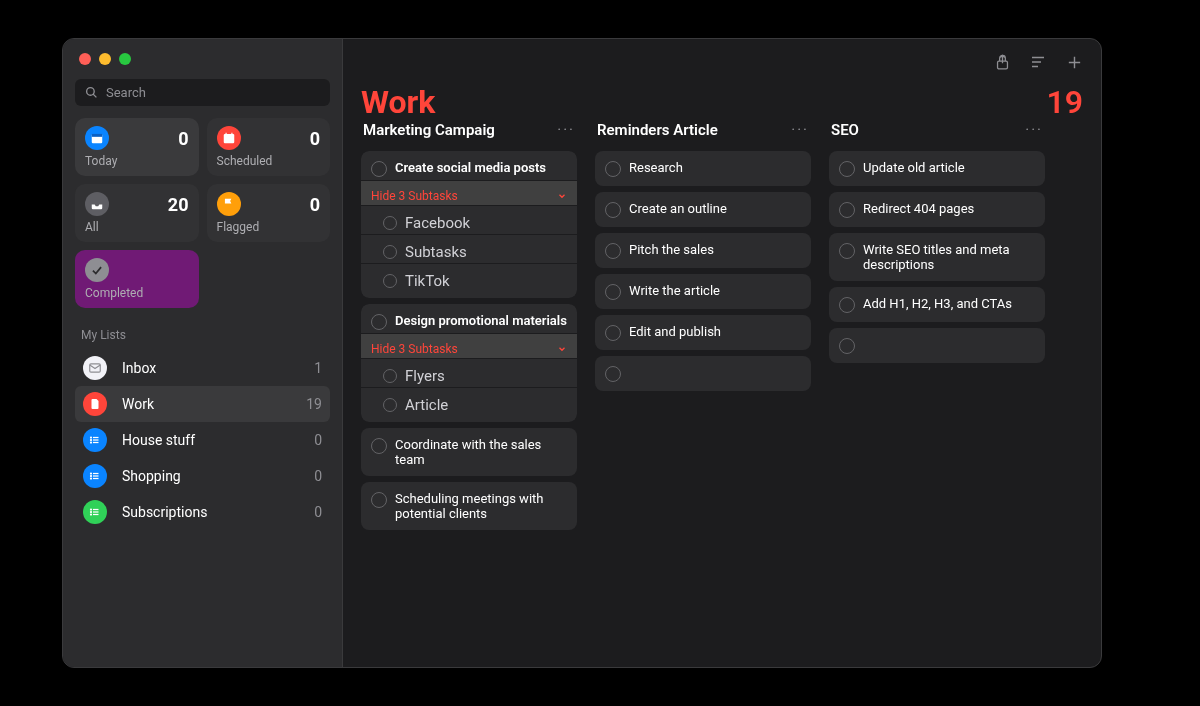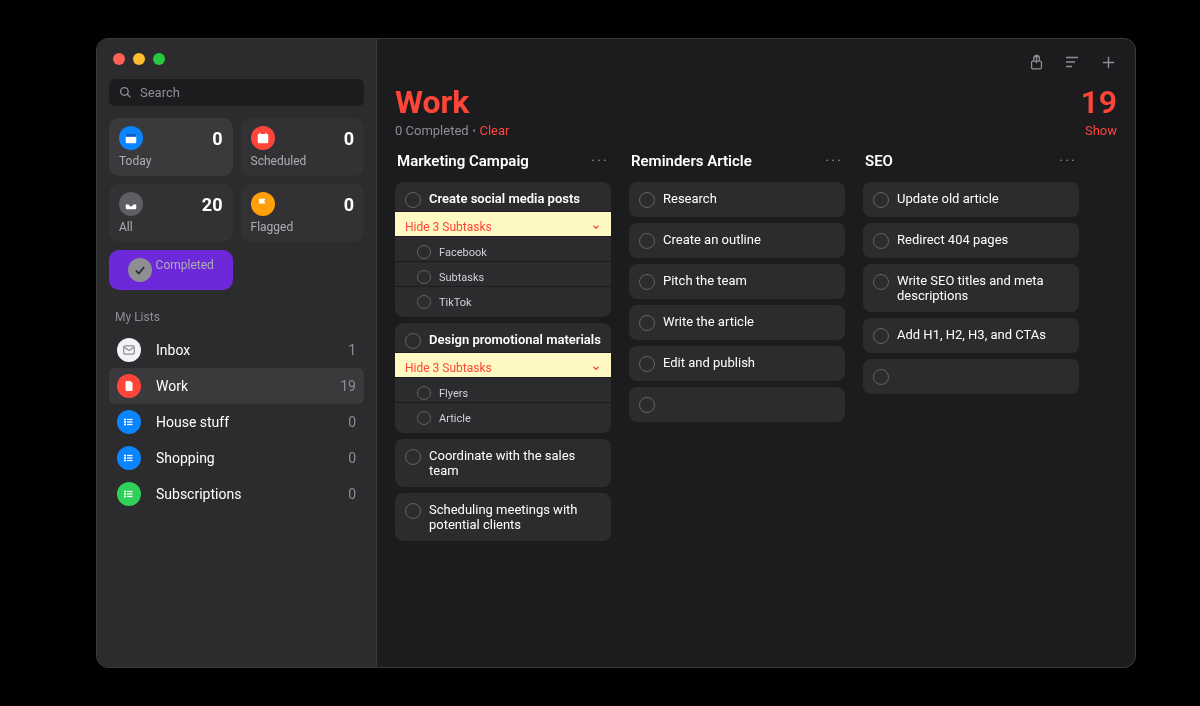--- a/index.html
+++ b/index.html
@@ -1,18 +1,18 @@
 <!DOCTYPE html>
 <html><head>
 <meta charset="utf-8">
 <style>
   * { box-sizing: border-box; margin: 0; padding: 0; font-family: -apple-system, BlinkMacSystemFont, "Segoe UI", Roboto, Helvetica, Arial, sans-serif; }
   body { background: #000; width: 1200px; height: 706px; overflow: hidden; }
   .window {
-    position: absolute; left: 96px; top: 38px; width: 1040px; height: 630px;
+    position: absolute; left: 62px; top: 38px; width: 1040px; height: 630px;
     background: #1c1c1e; border-radius: 12px; display: flex; overflow: hidden;
     border: 1px solid #3a3a3c;
     box-shadow: 0 20px 60px rgba(0,0,0,0.6);
   }
   
   .sidebar { width: 280px; background: #2c2c2e; display: flex; flex-direction: column; padding: 12px; border-right: 1px solid #3a3a3c; }
   .traffic { display: flex; gap: 8px; padding: 2px 0 14px 4px; }
   .dot { width: 12px; height: 12px; border-radius: 50%; }
   .dot.red { background: #ff5f57; }
   .dot.yellow { background: #febc2e; }
@@ -23,21 +23,21 @@
   }
   .search input { background: transparent; border: none; outline: none; color: #fff; font-size: 13px; width: 100%; }
   .search input::placeholder { color: #8e8e93; }
   .smart-grid { display: grid; grid-template-columns: 1fr 1fr; gap: 8px; margin-bottom: 8px; }
   .smart { background: #3a3a3c; border-radius: 10px; padding: 8px 10px 8px 10px; display: flex; flex-direction: column; gap: 4px; }
   .smart.dim { background: #323234; }
   .smart .row1 { display: flex; justify-content: space-between; align-items: center; }
   .smart .circle { width: 24px; height: 24px; border-radius: 50%; display: flex; align-items: center; justify-content: center; font-size: 13px; }
   .smart .count { font-size: 18px; font-weight: 700; color: #fff; }
   .smart .label { font-size: 12px; color: #aeaeb2; }
-  .completed-card { background: #6d28d9; border-radius: 10px; padding: 8px 10px; width: calc(50% - 4px); display: flex; gap: 4px; margin-bottom: 16px; justify-content: center; }
+  .completed-card { background: #701a75; border-radius: 10px; padding: 8px 10px; width: calc(50% - 4px); display: flex; flex-direction: column; gap: 4px; margin-bottom: 16px; justify-content: center; }
   .completed-card .circle { width: 24px; height: 24px; border-radius: 50%; background: #8e8e93; display:flex; align-items:center; justify-content:center; }
   .completed-card .label { font-size: 12px; color: #aeaeb2; }
   .section-header { font-size: 12px; color: #8e8e93; padding: 4px 6px 8px; }
   .list-item { display: flex; align-items: center; gap: 15px; padding: 6px 8px; border-radius: 6px; color: #fff; font-size: 14px; }
   .list-item.active { background: #3a3a3c; }
   .list-item .icon-circle { width: 24px; height: 24px; border-radius: 50%; display:flex; align-items:center; justify-content:center; font-size:12px; flex-shrink:0; }
   .list-item .name { flex: 1; }
   .list-item .cnt { color: #8e8e93; font-size: 14px; }
   .add-list { margin-top: auto; display: flex; align-items: center; gap: 8px; color: #8e8e93; font-size: 13px; padding: 4px 6px; }
   
@@ -51,22 +51,22 @@
   .subtitle-left { color: #8e8e93; }
   .link-accent { color: #ff453a; cursor: pointer; }
   .columns { display: flex; gap: 18px; overflow: hidden; flex: 1; }
   .col { width: 216px; display: flex; flex-direction: column; gap: 6px; }
   .col-head { display: flex; justify-content: space-between; align-items: center; color: #fff; font-size: 15px; font-weight: 600; padding: 0 2px 6px 2px; }
   .col-head .ellipsis { color: #8e8e93; font-weight: 400; letter-spacing: 2px; }
   .task { background: #2c2c2e; border-radius: 8px; padding: 9px 10px; display: flex; align-items: flex-start; gap: 8px; color: #fff; font-size: 13px; }
   .task .circ { width: 16px; height: 16px; border: 1.5px solid #636366; border-radius: 50%; flex-shrink: 0; margin-top: 1px; }
   .task.empty { min-height: 32px; }
   .task.bold .txt { font-weight: 600; }
-  .subtask-toggle { background: #fef9c3; border-radius: 0; padding: 8px 10px; display: flex; justify-content: space-between; align-items: center; color: #ff453a; font-size: 12px; border-top: 1px solid #1c1c1e; margin-top:-6px; border-bottom-left-radius:0; border-bottom-right-radius:0; }
-  .subtask { background: #2c2c2e; border-radius: 0; padding: 8px 10px 8px 22px; display: flex; align-items: center; gap: 8px; color: #d1d1d6; font-size: 11px; border-top: 1px solid #1c1c1e; margin-top:-6px; }
+  .subtask-toggle { background: #404040; border-radius: 0; padding: 8px 10px; display: flex; justify-content: space-between; align-items: center; color: #ff453a; font-size: 12px; border-top: 1px solid #1c1c1e; margin-top:-6px; border-bottom-left-radius:0; border-bottom-right-radius:0; }
+  .subtask { background: #2c2c2e; border-radius: 0; padding: 8px 10px 8px 22px; display: flex; align-items: center; gap: 8px; color: #d1d1d6; font-size: 15px; border-top: 1px solid #1c1c1e; margin-top:-6px; }
   .subtask:last-of-type { border-bottom-left-radius: 8px; border-bottom-right-radius: 8px; margin-bottom: 0px;}
   .subtask .circ { width: 14px; height: 14px; border: 1.5px solid #636366; border-radius: 50%; flex-shrink: 0; }
   .task-group { display:flex; flex-direction:column; border-radius:8px; overflow:hidden; }
   .task-group .task { border-radius: 8px 8px 0 0; }
   svg { display: block; }
 </style>
 </head>
 <body>
 
 <div class="window">
@@ -235,28 +235,20 @@
             <line x1="12" y1="4" x2="12" y2="20"></line>
             <line x1="4" y1="12" x2="20" y2="12"></line>
           </svg>
       </div>
     </div>
 
     <div class="title-row">
       <div class="title">Work</div>
       <div class="big-count">19</div>
     </div>
-    <div class="subtitle-row">
-      <div class="subtitle-left">
-        <span>0 Completed</span>
-        <span style="color:#636366"> • </span>
-        <span class="link-accent">Clear</span>
-      </div>
-      <span class="link-accent">Show</span>
-    </div>
 
     <div class="columns">
 
       <div class="col">
         <div class="col-head">
           <span style="white-space:nowrap; overflow:hidden;">Marketing Campaig</span>
           <span class="ellipsis">···</span>
         </div>
 
         <div class="task-group">
@@ -327,21 +319,21 @@
         <div class="task">
             <div class="circ"></div>
             <span class="txt">Research</span>
           </div>
         <div class="task">
             <div class="circ"></div>
             <span class="txt">Create an outline</span>
           </div>
         <div class="task">
             <div class="circ"></div>
-            <span class="txt">Pitch the team</span>
+            <span class="txt">Pitch the sales</span>
           </div>
         <div class="task">
             <div class="circ"></div>
             <span class="txt">Write the article</span>
           </div>
         <div class="task">
             <div class="circ"></div>
             <span class="txt">Edit and publish</span>
           </div>
         <div class="task empty">

